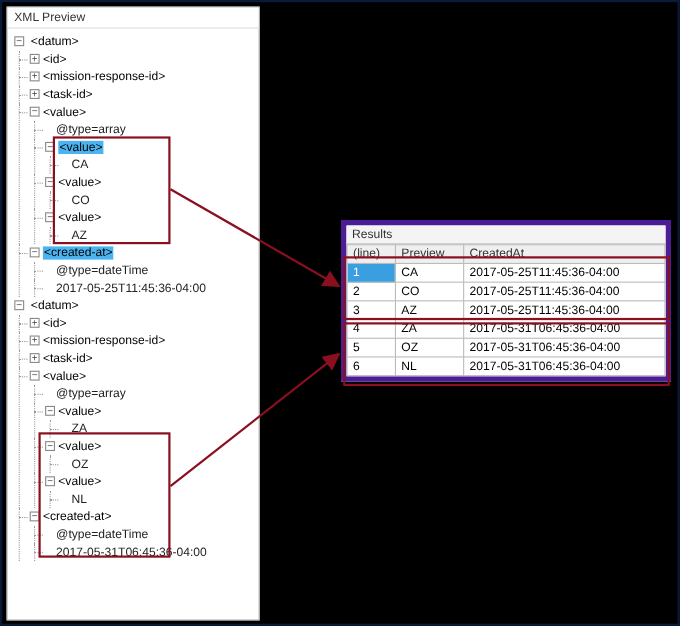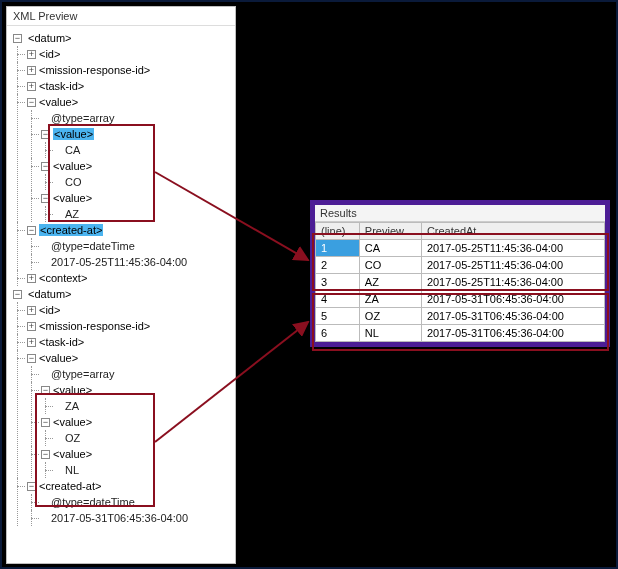--- a/index.html
+++ b/index.html
@@ -156,21 +156,20 @@
                   </ul>
               </li>
             </ul>
           </li>
           <li><span class="toggle minus"></span><span class="tag hl">&lt;created-at&gt;</span>
             <ul>
               <li><span class="attr">@type=dateTime</span></li>
               <li><span class="txt">2017-05-25T11:45:36-04:00</span></li>
             </ul>
           </li>
-          <li><span class="toggle plus"></span><span class="tag">&lt;context&gt;</span></li>
         </ul>
       </li>
 
       <li>
         <span class="toggle minus"></span>
         <span class="tag">&lt;datum&gt;</span>
         <ul>
           <li><span class="toggle plus"></span><span class="tag">&lt;id&gt;</span></li>
           <li><span class="toggle plus"></span><span class="tag">&lt;mission-response-id&gt;</span></li>
           <li><span class="toggle plus"></span><span class="tag">&lt;task-id&gt;</span></li>

